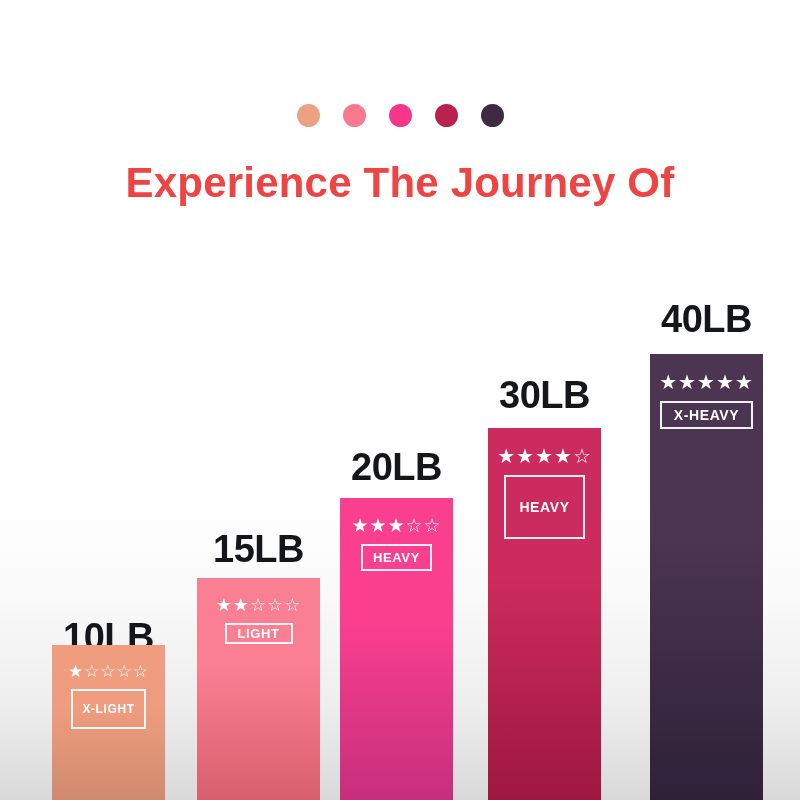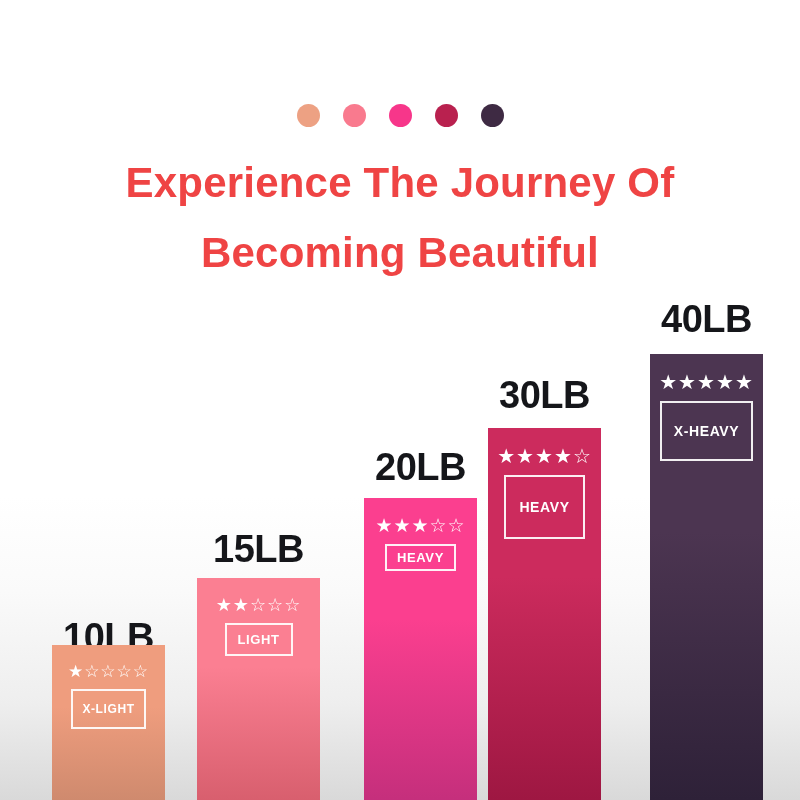--- a/index.html
+++ b/index.html
@@ -121,43 +121,42 @@
   <div class="dot-row" id="dot-row">
       <span class="dot" style="background: rgb(237, 161, 131);"></span>
       <span class="dot" style="background: rgb(249, 122, 142);"></span>
       <span class="dot" style="background: rgb(247, 54, 138);"></span>
       <span class="dot" style="background: rgb(185, 33, 79);"></span>
       <span class="dot" style="background: rgb(62, 42, 67);"></span>
     </div>
 
   <div class="headline" style="color: #ef4444;">
     <span class="line">Experience The Journey Of</span>
-    <span class="line">Becoming Beautiful</span>
   </div>
 
   <div class="chart" id="chart">
       <div class="bar-group" style="left: 52px; width: 113px; height: 136px;">
         <div class="bar-weight" style="top: -46px;">10LB</div>
         <div class="bar" style="height: 155px; background: linear-gradient(rgb(239, 157, 126) 0%, rgb(239, 157, 126) 40%, rgb(207, 138, 110) 100%);">
           <div class="bar-inner">
             <div class="stars" style="font-size: 17px;">★☆☆☆☆</div>
             <div class="badge" style="font-size: 12px; padding: 12px 9px;">X-LIGHT</div>
           </div>
         </div>
       </div>
       <div class="bar-group" style="left: 197px; width: 123px; height: 222px;">
         <div class="bar-weight" style="top: -48px;">15LB</div>
         <div class="bar" style="height: 222px; background: linear-gradient(rgb(251, 127, 146) 0%, rgb(251, 127, 146) 40%, rgb(216, 95, 110) 100%);">
           <div class="bar-inner">
             <div class="stars" style="font-size: 18px;">★★☆☆☆</div>
-            <div class="badge" style="font-size: 13px; padding: 8px 11px;">LIGHT</div>
+            <div class="badge" style="font-size: 13px; padding: 2px 11px;">LIGHT</div>
           </div>
         </div>
       </div>
-      <div class="bar-group" style="left: 364px; width: 113px; height: 302px;">
+      <div class="bar-group" style="left: 340px; width: 113px; height: 302px;">
         <div class="bar-weight" style="top: -50px;">20LB</div>
         <div class="bar" style="height: 302px; background: linear-gradient(rgb(251, 63, 143) 0%, rgb(251, 63, 143) 40%, rgb(197, 47, 124) 100%);">
           <div class="bar-inner">
             <div class="stars" style="font-size: 19px;">★★★☆☆</div>
             <div class="badge" style="font-size: 13px; padding: 5px 10px;">HEAVY</div>
           </div>
         </div>
       </div>
       <div class="bar-group" style="left: 488px; width: 113px; height: 372px; border-radius: 32px;">
         <div class="bar-weight" style="top: -52px;">30LB</div>
@@ -166,19 +165,19 @@
             <div class="stars" style="font-size: 20px;">★★★★☆</div>
             <div class="badge" style="font-size: 14px; padding: 23px 13px;">HEAVY</div>
           </div>
         </div>
       </div>
       <div class="bar-group" style="left: 650px; width: 113px; height: 446px;">
         <div class="bar-weight" style="top: -54px;">40LB</div>
         <div class="bar" style="height: 446px; background: linear-gradient(rgb(76, 53, 81) 0%, rgb(76, 53, 81) 40%, rgb(46, 33, 56) 100%);">
           <div class="bar-inner">
             <div class="stars" style="font-size: 20px;">★★★★★</div>
-            <div class="badge" style="font-size: 14px; padding: 21px 12px;">X-HEAVY</div>
+            <div class="badge" style="font-size: 14px; padding: 5px 12px;">X-HEAVY</div>
           </div>
         </div>
       </div>
     </div>
 
 </div>
 
 </body></html>

